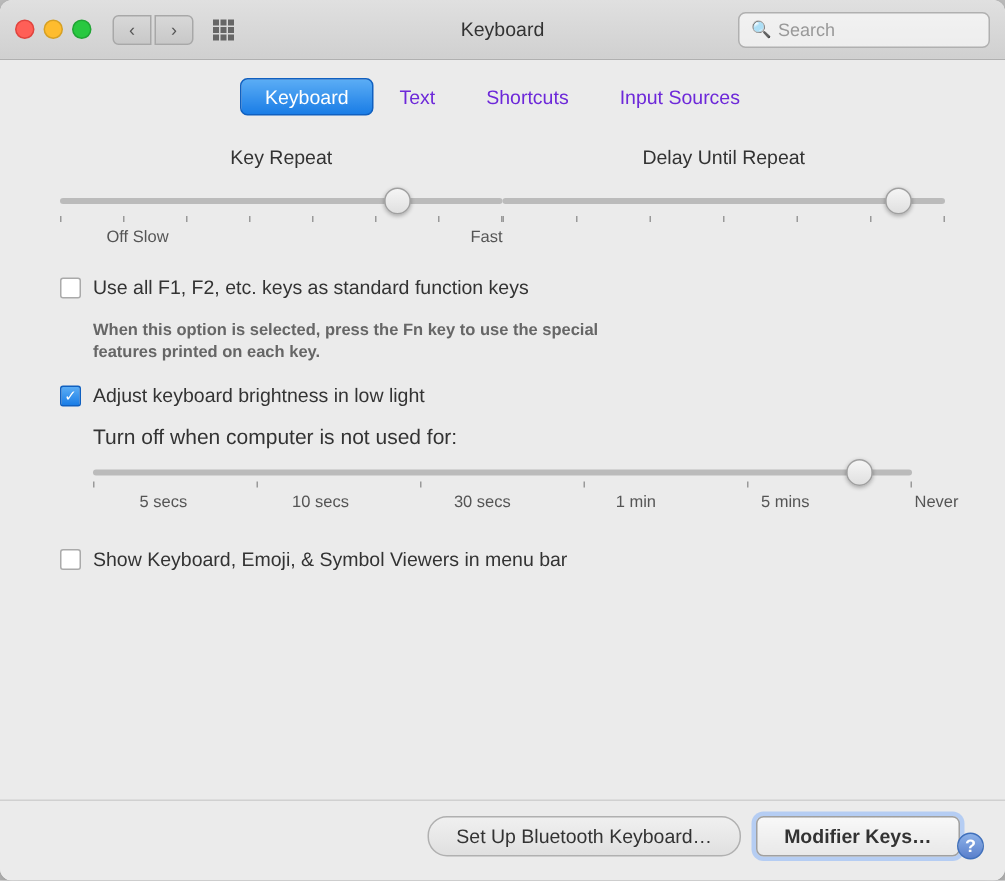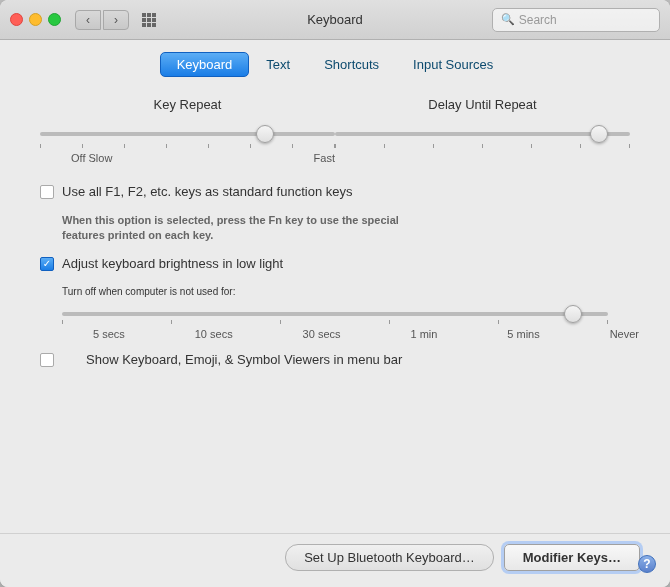--- a/index.html
+++ b/index.html
@@ -124,21 +124,21 @@
       justify-content: center;
       align-items: center;
       padding: 12px 0 10px;
       background: #ebebeb;
       gap: 0;
     }
 
     .tab {
       padding: 4px 16px;
       font-size: 13px;
-      color: #0c4a6e;
+      color: #6d28d9;
       cursor: pointer;
       border: 1px solid transparent;
       border-radius: 5px;
       background: transparent;
     }
 
     .tab.active {
       background: linear-gradient(to bottom, #5badf5, #1a7de6);
       color: white;
       border-radius: 5px;
@@ -224,21 +224,21 @@
 
     .checkbox-sub-label {
       font-size: 11px;
       color: #666;
       margin-top: 2px;
       line-height: 1.4;
       font-weight: bold;
     }
 
     .turnoff-label {
-      font-size: 10px;
+      font-size: 14px;
       color: #333;
       margin-bottom: 8px;
     }
 
     
     .button-row {
       display: flex;
       justify-content: flex-end;
       align-items: center;
       padding: 10px 30px 16px;
@@ -437,21 +437,21 @@
       <div class="slider-labels-row" style="width: calc(100% - 22px);">
         <span class="slider-end-label">5 secs</span>
         <span class="slider-end-label">10 secs</span>
         <span class="slider-end-label">30 secs</span>
         <span class="slider-end-label">1 min</span>
         <span class="slider-end-label">5 mins</span>
         <span class="slider-end-label">Never</span>
       </div>
     </div>
 
-    <div class="checkbox-row" style="margin-top: 12px; gap: 24px;">
+    <div class="checkbox-row" style="margin-top: 24px;">
       <div class="checkbox"></div>
       <span class="checkbox-main-label">Show Keyboard, Emoji, &amp; Symbol Viewers in menu bar</span>
     </div>
 
   </div>
 
   <div class="button-row">
     <button class="btn btn-primary">Set Up Bluetooth Keyboard…</button>
     <button class="btn btn-highlighted">Modifier Keys…</button>
     <div class="help-icon">?</div>

